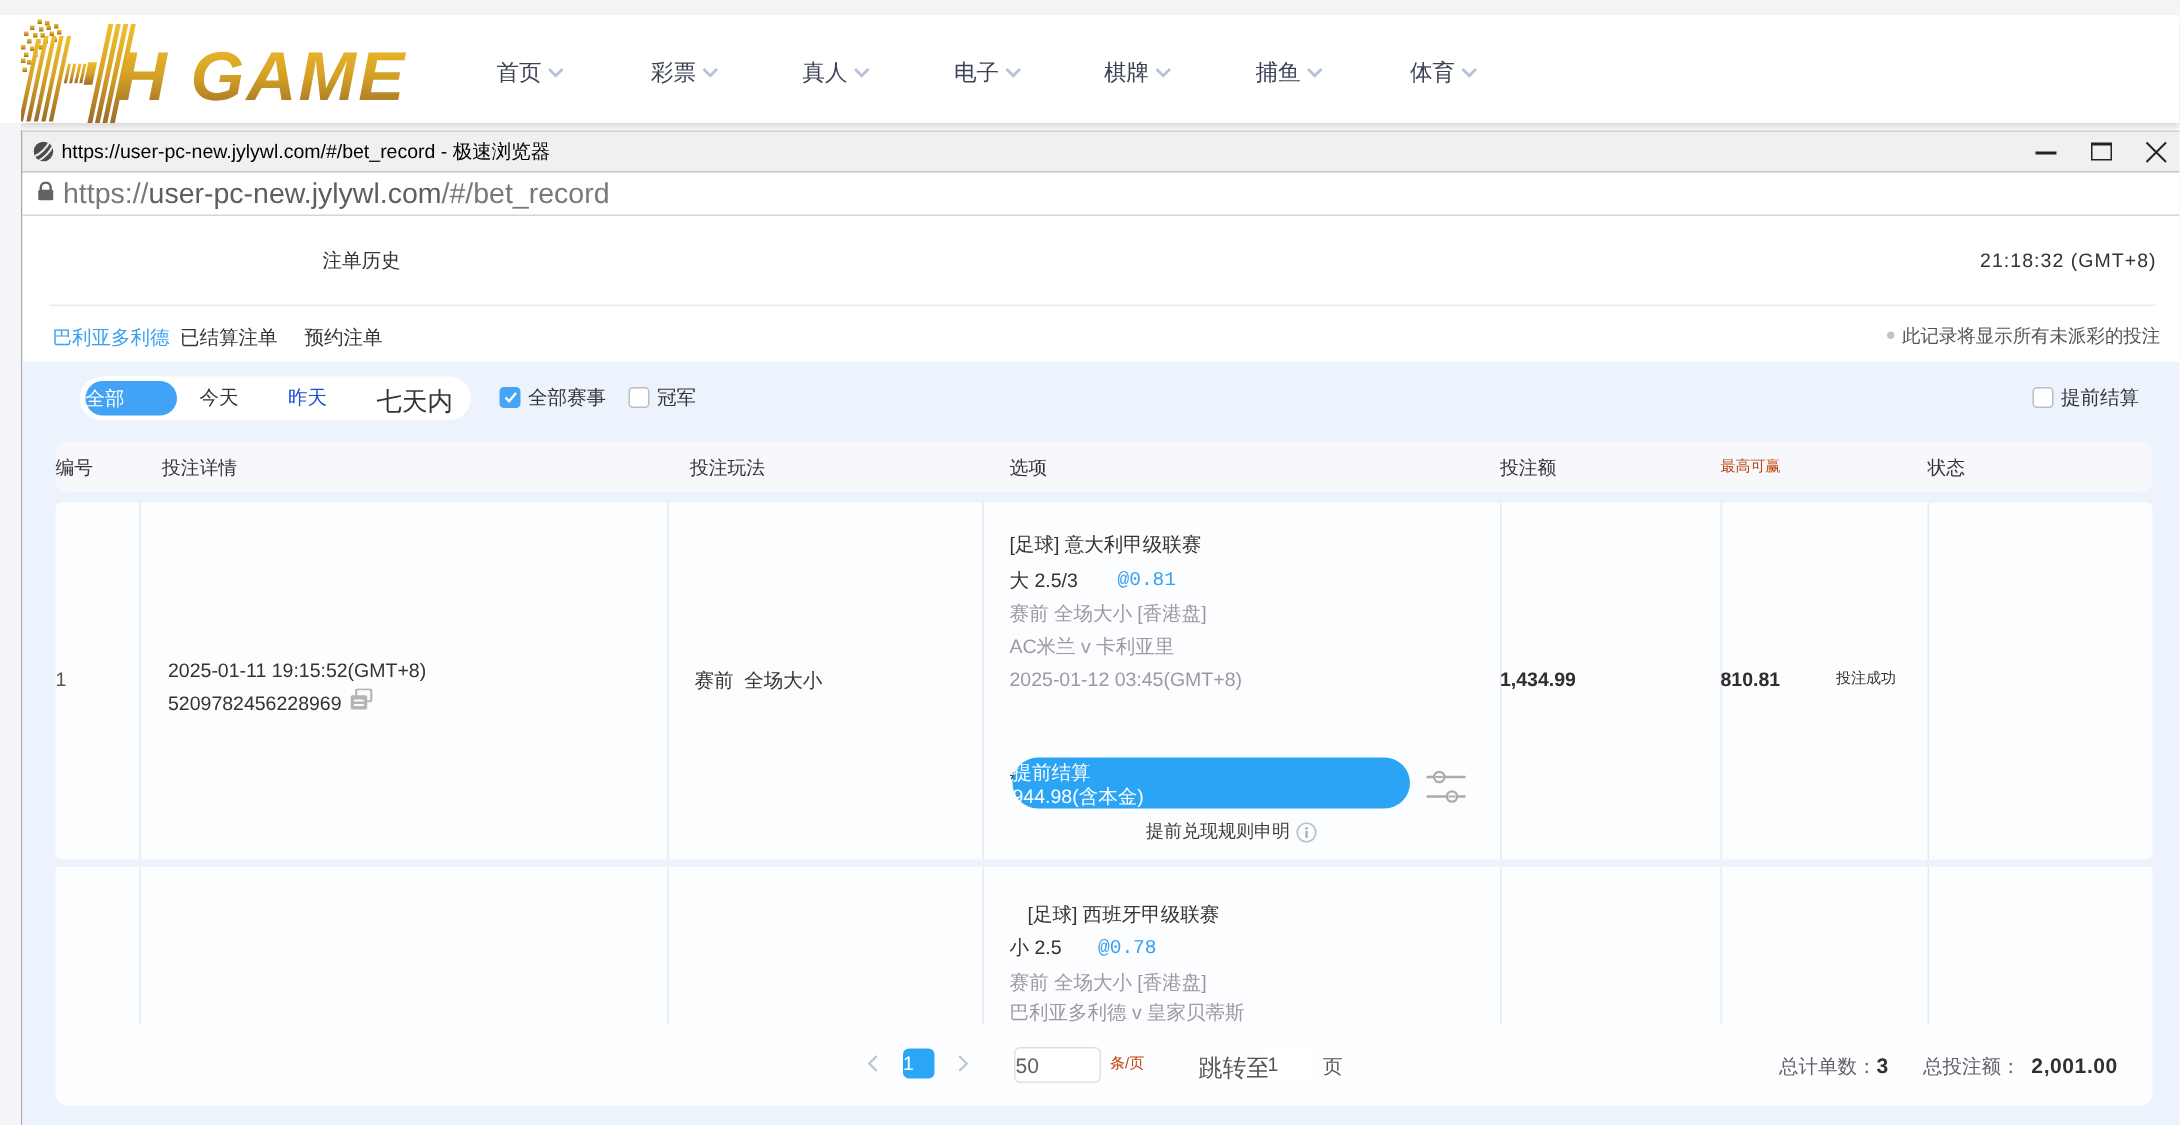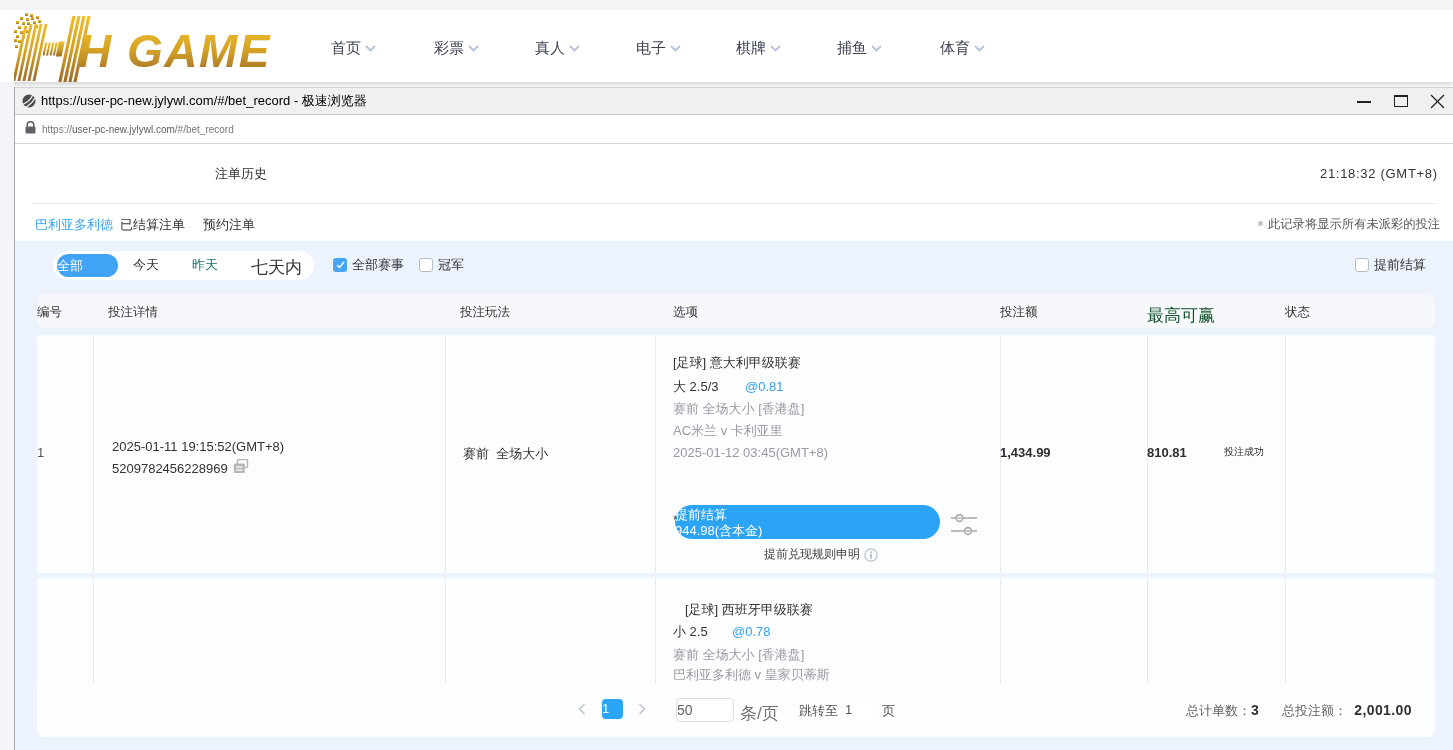--- a/index.html
+++ b/index.html
@@ -1,21 +1,21 @@
 <!DOCTYPE html>
 <html><head>
 <meta charset="utf-8">
 <style>
   * { margin:0; padding:0; box-sizing:border-box; }
   html,body { width:1453px; height:750px; overflow:hidden; }
   body { position:relative; background:#fff; font-family:"Liberation Sans",sans-serif; }
   .abs { position:absolute; }
   .t13 { font-size:13px; line-height:18px; color:#333; white-space:nowrap; }
   .grey { color:#9a9aa2; }
-  .blue { color:#38a1f2; }
+  .blue { color:#38a1f2;font-family:Liberation Mono, monospace; }
   .ctr { text-align:left; }
 </style>
 </head>
 <body>
 
 <div class="abs" style="left:0;top:0;width:1453px;height:10px;background:#f4f4f4;"></div>
 
 <div class="abs" style="left:0;top:10px;width:1453px;height:72px;background:#fff;box-shadow:0 3px 5px rgba(0,0,0,0.16);"></div>
 
 <svg class="abs" style="left:14px;top:11px;" width="280" height="72" viewBox="0 0 280 72">
@@ -120,59 +120,59 @@
 <svg class="abs" style="left:1430px;top:94px;" width="15" height="15" viewBox="0 0 15 15">
   <line x1="1" y1="1" x2="14" y2="14" stroke="#222" stroke-width="1.3"></line>
   <line x1="14" y1="1" x2="1" y2="14" stroke="#222" stroke-width="1.3"></line>
 </svg>
 
 <div class="abs" style="left:15px;top:116px;width:1438px;height:28px;background:#fff;border-bottom:1px solid #d5d5d5;"></div>
 <svg class="abs" style="left:25px;top:121px;" width="11" height="13" viewBox="0 0 11 13">
   <path d="M2.2 6 V4 a3.3 3.3 0 0 1 6.6 0 V6" fill="none" stroke="#5f6368" stroke-width="1.6"></path>
   <rect x="0.5" y="5.5" width="10" height="7" rx="1" fill="#5f6368"></rect>
 </svg>
-<div class="abs" style="left:42px;top:121px;font-size:10px;line-height:18px;color:#75797e;">https://<span style="color:#5b5f63;">user-pc-new.jylywl.com</span>/#/bet_record</div>
+<div class="abs" style="left:42px;top:121px;font-size:19px;line-height:18px;color:#75797e;">https://<span style="color:#5b5f63;">user-pc-new.jylywl.com</span>/#/bet_record</div>
 
 <div class="abs" style="left:15px;top:144px;width:1438px;height:606px;background:#fff;"></div>
 
 <div class="abs t13" style="left:215px;top:165px;">注单历史</div>
 <div class="abs" style="left:1320px;top:166px;font-size:13px;letter-spacing:0.7px;color:#333;">21:18:32 (GMT+8)</div>
 <div class="abs" style="left:33px;top:203px;width:1404px;height:1px;background:#ebebeb;"></div>
 
 <div class="abs" style="left:35px;top:216px;font-size:13px;color:#38a1f2;">巴利亚多利德</div>
 <div class="abs" style="left:120px;top:216px;font-size:13px;color:#333;">已结算注单</div>
 <div class="abs" style="left:203px;top:216px;font-size:13px;color:#333;">预约注单</div>
 <div class="abs" style="left:1258px;top:221px;width:5px;height:5px;border-radius:50%;background:#c4c4c4;"></div>
 <div class="abs" style="left:1268px;top:216px;font-size:12.3px;color:#555;">此记录将显示所有未派彩的投注</div>
 
 <div class="abs" style="left:15px;top:241px;width:1438px;height:509px;background:#ecf3fd;"></div>
 
 <div class="abs" style="left:53px;top:251px;width:261px;height:29px;background:#fff;border-radius:15px;"></div>
 <div class="abs ctr" style="left:57px;top:254px;width:61px;height:23px;border-radius:12px;background:#41a3f5;color:#fff;font-size:13px;line-height:23px;">全部</div>
 <div class="abs" style="left:133px;top:256px;font-size:13px;color:#333;">今天</div>
-<div class="abs" style="left:192px;top:256px;font-size:13px;color:#0f766e;">昨天</div>
+<div class="abs" style="left:192px;top:256px;font-size:13px;color:#1d4ed8;">昨天</div>
 <div class="abs" style="left:251px;top:256px;font-size:17px;color:#333;">七天内</div>
 
 <div class="abs" style="left:333px;top:258px;width:14px;height:14px;background:#47a6f4;border-radius:3px;"></div>
 <svg class="abs" style="left:335.5px;top:261px;" width="9" height="8" viewBox="0 0 9 8">
     <polyline points="1,4 3.4,6.5 8,1" fill="none" stroke="#fff" stroke-width="1.5"></polyline>
   </svg>
 <div class="abs" style="left:352px;top:258px;font-size:13px;line-height:14px;color:#333;">全部赛事</div>
 <div class="abs" style="left:419px;top:258px;width:14px;height:14px;background:#fff;border:1px solid #b9bdc6;border-radius:3px;"></div>
 <div class="abs" style="left:438px;top:258px;font-size:13px;line-height:14px;color:#333;">冠军</div>
 <div class="abs" style="left:1355px;top:258px;width:14px;height:14px;background:#fff;border:1px solid #b9bdc6;border-radius:3px;"></div>
 <div class="abs" style="left:1374px;top:258px;font-size:13px;line-height:14px;color:#333;">提前结算</div>
 
 <div class="abs" style="left:37px;top:294px;width:1398px;height:34px;background:#f6f8fb;border-radius:8px;"></div>
 <div class="abs ctr" style="left:37px;top:304px;width:56px;font-size:12.5px;color:#333;">编号</div>
 <div class="abs" style="left:108px;top:304px;font-size:12.5px;color:#333;">投注详情</div>
 <div class="abs" style="left:460px;top:304px;font-size:12.5px;color:#333;">投注玩法</div>
 <div class="abs" style="left:673px;top:304px;font-size:12.5px;color:#333;">选项</div>
 <div class="abs ctr" style="left:1000px;top:304px;width:160px;font-size:12.5px;color:#333;">投注额</div>
-<div class="abs ctr" style="left:1147px;top:304px;width:138px;font-size:17px;color:#14532d;">最高可赢</div>
+<div class="abs ctr" style="left:1147px;top:304px;width:138px;font-size:10px;color:#c2410c;">最高可赢</div>
 <div class="abs ctr" style="left:1285px;top:304px;width:150px;font-size:12.5px;color:#333;">状态</div>
 
 <div class="abs" style="left:37px;top:335px;width:1398px;height:238px;background:#fcfdff;border-radius:4px;"></div>
 <div class="abs" style="left:93px;top:335px;width:1px;height:238px;background:#e7e9f2;"></div>
 <div class="abs" style="left:445px;top:335px;width:1px;height:238px;background:#e7e9f2;"></div>
 <div class="abs" style="left:655px;top:335px;width:1px;height:238px;background:#e7e9f2;"></div>
 <div class="abs" style="left:1000px;top:335px;width:1px;height:238px;background:#e7e9f2;"></div>
 <div class="abs" style="left:1147px;top:335px;width:1px;height:238px;background:#e7e9f2;"></div>
 <div class="abs" style="left:1285px;top:335px;width:1px;height:238px;background:#e7e9f2;"></div>
 <div class="abs ctr" style="left:37px;top:445px;width:56px;font-size:13px;color:#555;">1</div>
@@ -227,18 +227,18 @@
 
 <div class="abs" style="left:37px;top:683px;width:1398px;height:54px;background:#fdfeff;border-radius:0 0 8px 8px;"></div>
 <svg class="abs" style="left:578px;top:703px;" width="8" height="12" viewBox="0 0 8 12">
     <polyline points="6.5,1 1.5,6 6.5,11" fill="none" stroke="#c0c4cc" stroke-width="1.5"></polyline>
   </svg>
 <div class="abs ctr" style="left:602px;top:699px;width:21px;height:20px;border-radius:4px;background:#2ba5f6;color:#fff;font-size:13px;line-height:20px;">1</div>
 <svg class="abs" style="left:638px;top:703px;" width="8" height="12" viewBox="0 0 8 12">
     <polyline points="1.5,1 6.5,6 1.5,11" fill="none" stroke="#c0c4cc" stroke-width="1.5"></polyline>
   </svg>
 <div class="abs ctr" style="left:676px;top:698px;width:58px;height:24px;background:#fff;border:1px solid #dcdfe6;border-radius:4px;font-size:14px;line-height:22px;color:#606266;">50</div>
-<div class="abs" style="left:740px;top:702px;font-size:17px;color:#737373;">条/页</div>
-<div class="abs" style="left:799px;top:702px;font-size:13px;color:#555;">跳转至</div>
+<div class="abs" style="left:740px;top:702px;font-size:10px;color:#c2410c;">条/页</div>
+<div class="abs" style="left:799px;top:702px;font-size:16px;color:#555;">跳转至</div>
 <div class="abs ctr" style="left:845px;top:698px;width:30px;height:24px;background:#fff;font-size:13px;line-height:24px;color:#555;">1</div>
 <div class="abs" style="left:882px;top:702px;font-size:13px;color:#555;">页</div>
 <div class="abs" style="left:1186px;top:701px;font-size:13px;line-height:18px;color:#606266;white-space:nowrap;">总计单数：<b style="color:#303133;font-size:14px;">3</b></div>
 <div class="abs" style="left:1282px;top:701px;font-size:13px;line-height:18px;color:#606266;white-space:nowrap;">总投注额：&nbsp;&nbsp;<b style="color:#303133;font-size:14px;letter-spacing:0.4px;">2,001.00</b></div>
 
 </body></html>

